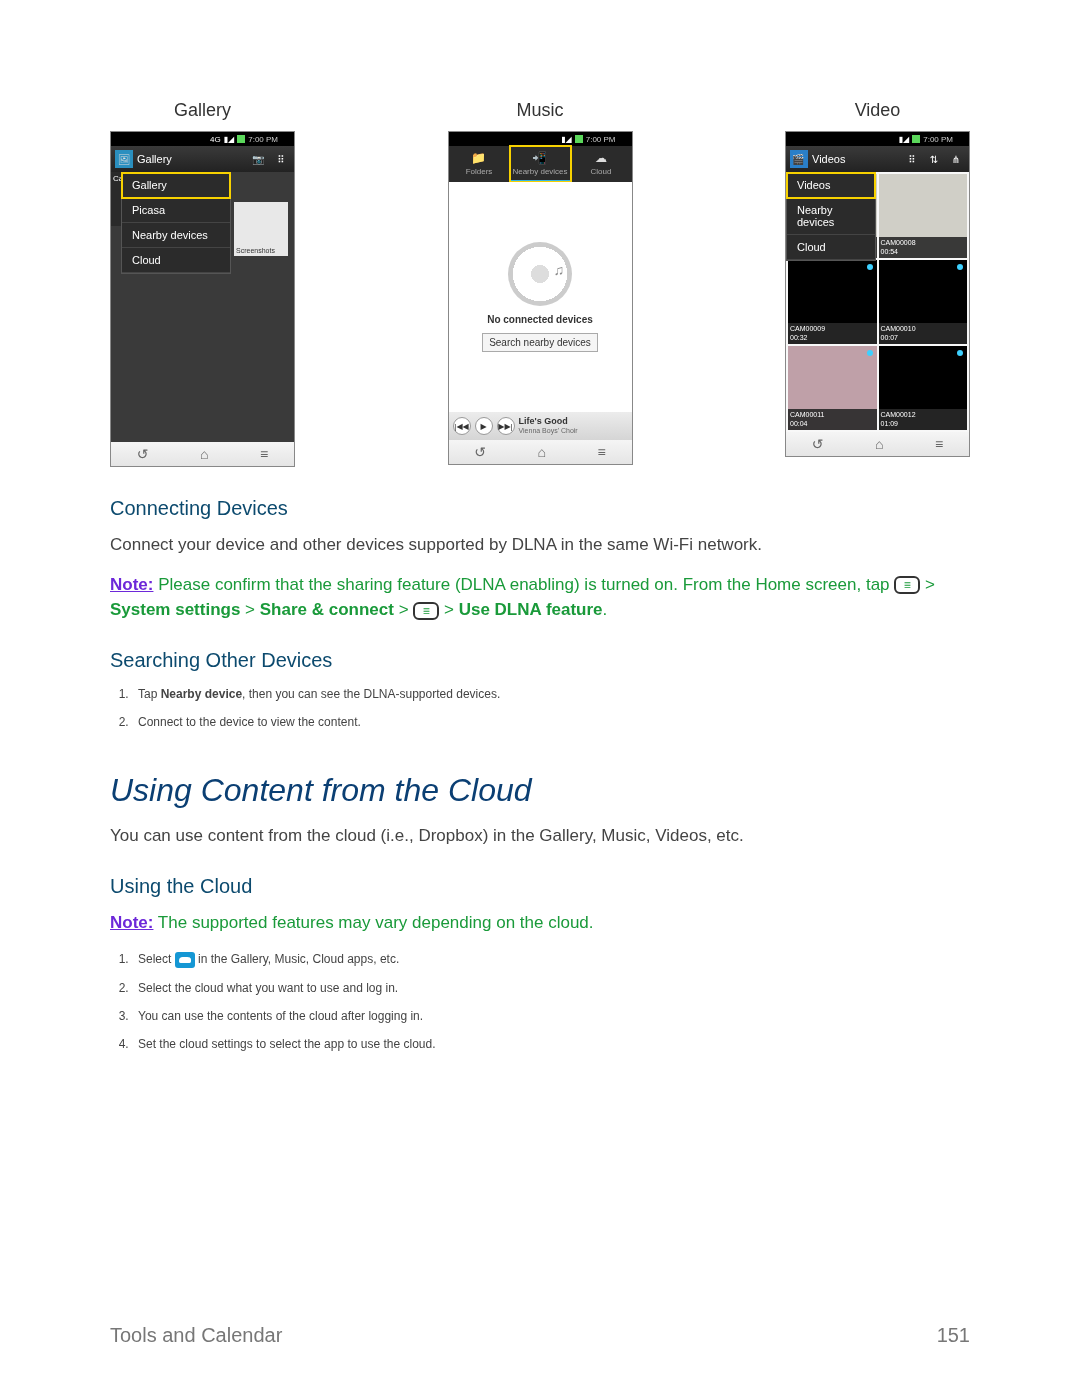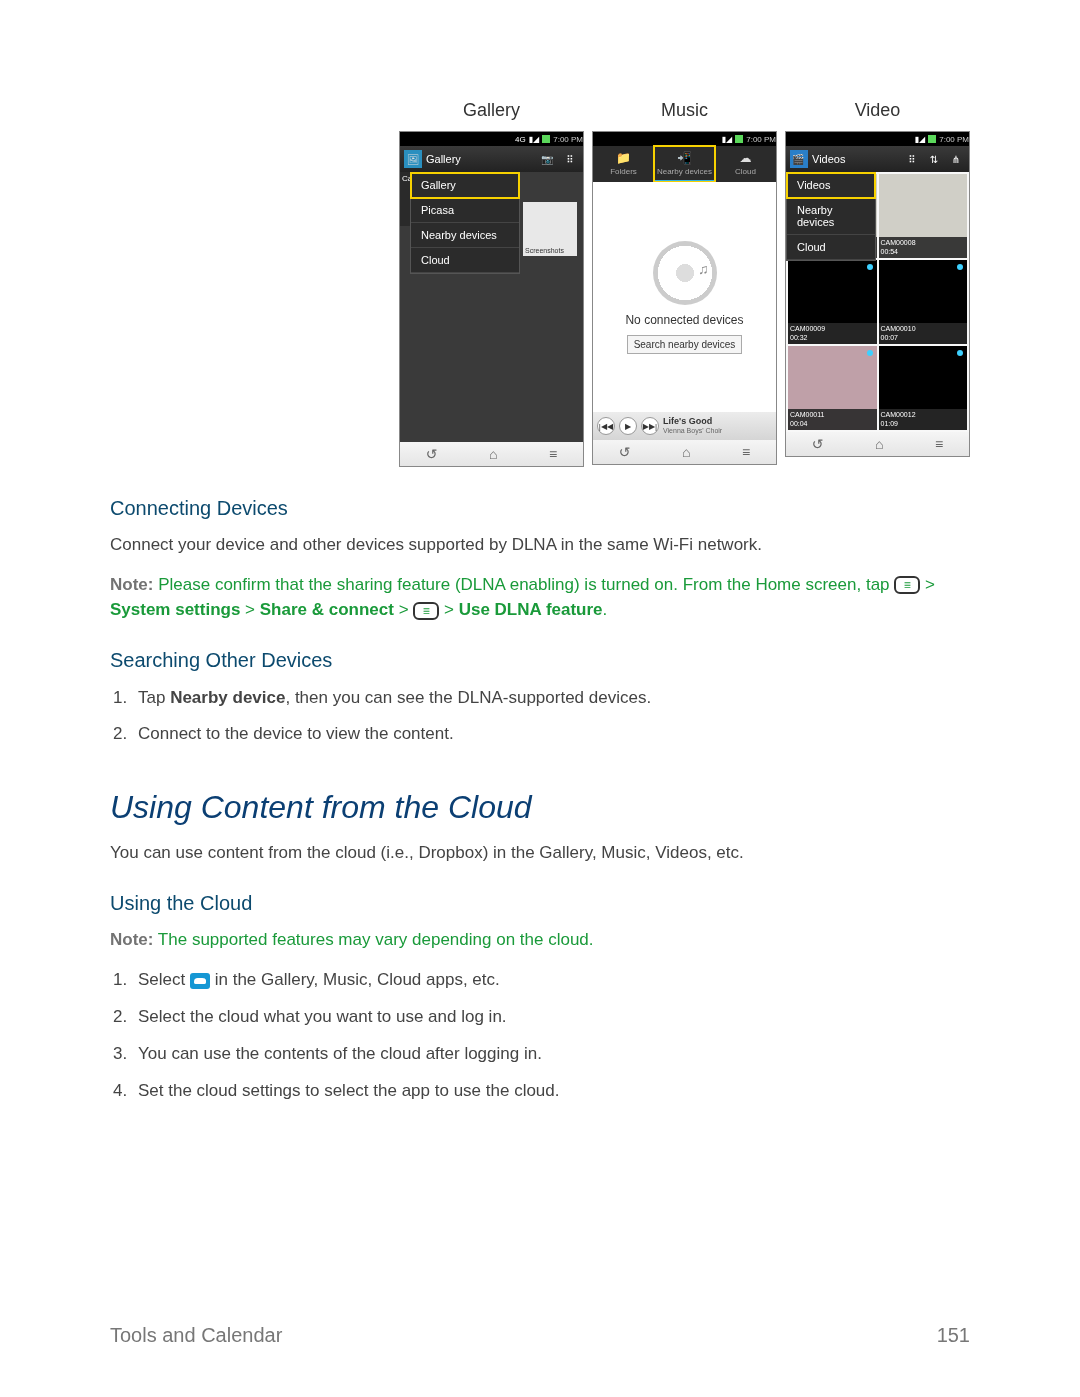--- a/index.html
+++ b/index.html
@@ -8,21 +8,21 @@
     color: #333;
     width: 1080px;
     height: 1397px;
     background: #fff;
     position: relative;
     padding: 100px 110px 40px 110px;
   }
   .screenshots {
     display: flex;
     gap: 8px;
-    justify-content: flex-end;
+    justify-content: space-between;
     margin-bottom: 30px;
   }
   .col {
     width: 185px;
     display: flex;
     flex-direction: column;
     align-items: center;
   }
   .col-title {
     font-size: 18px;
@@ -38,21 +38,21 @@
     font-size: 10px;
     color: #ddd;
   }
   .statusbar {
     height: 14px;
     background: #000;
     display: flex;
     justify-content: flex-end;
     align-items: center;
     gap: 3px;
-    padding: 0 0;
+    padding: 0 16px;
     font-size: 8px;
     color: #ccc;
   }
   .sig { color:#fff; font-size:8px; }
   .batt { width:8px; height:8px; background:#5bd85b; }
   .appbar {
     height: 26px;
     background: linear-gradient(#3a3a3a,#222);
     display: flex;
     align-items: center;
@@ -115,21 +115,21 @@
     justify-content: center;
     min-height: 230px;
     gap: 8px;
   }
   .cd {
     width: 64px; height: 64px; border-radius: 50%;
     background: radial-gradient(circle,#ddd 0 20%,#fff 20% 60%,#ccc 60% 100%);
     position:relative;
   }
   .cd::after{content:"♫";position:absolute;right:8px;top:20px;color:#888;font-size:14px;}
-  .no-conn { color:#333; font-size:12px; font-weight:normal; }
+  .no-conn { color:#333; font-size:10px; font-weight:bold; }
   .search-btn {
     border:1px solid #aaa; padding:3px 6px; font-size:10px; color:#333; background:#f5f5f5;
     border-radius:0;
   }
   .playerbar {
     height: 28px; background: linear-gradient(#ececec,#d5d5d5);
     display:flex;align-items:center;gap:4px;padding:0 4px;font-size:9px;color:#333;
   }
   .pbtn{width:18px;height:18px;border:1px solid #999;border-radius:50%;display:flex;align-items:center;justify-content:center;font-size:8px;background:#fff;}
   
@@ -151,23 +151,23 @@
     margin-top: 26px;
     margin-bottom: 12px;
   }
   .p {
     font-size: 17px;
     color: #444;
     line-height: 1.5;
     margin-bottom: 14px;
   }
   .note { color: #1a9a3a; font-size:17px; line-height:1.5; margin-bottom:14px; }
-  .note b { color: #737373; }
+  .note b { color: #6d28d9; text-decoration: underline; }
   .note .str { font-weight: bold; }
-  .ol { font-size:17px;color:#444;line-height:1.7;margin-left:22px;margin-bottom:10px; }
+  .ol { font-size:12px;color:#444;line-height:1.7;margin-left:22px;margin-bottom:10px; }
   .ol li { padding-left: 6px; margin-bottom: 8px; }
   .h2 {
     color: #0b3f73;
     font-style: italic;
     font-size: 32px;
     margin-top: 40px;
     margin-bottom: 14px;
   }
   .menu-icon {
     display:inline-flex;width:26px;height:18px;border:2px solid #333;border-radius:6px;

